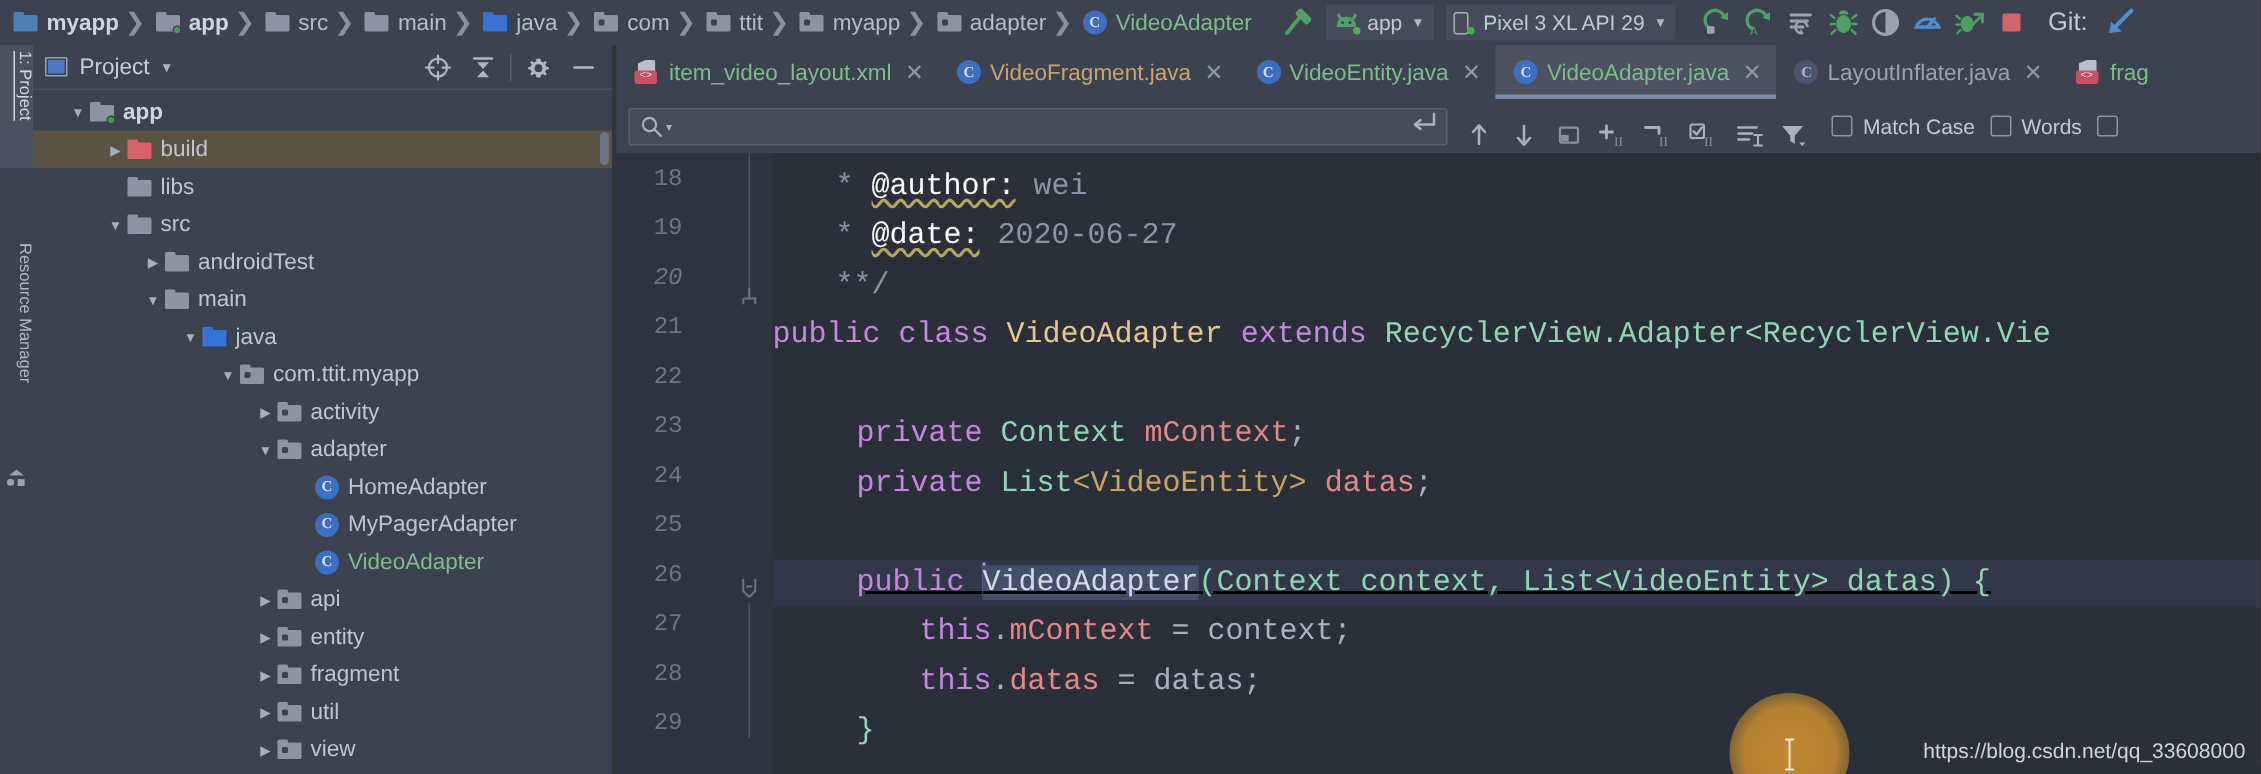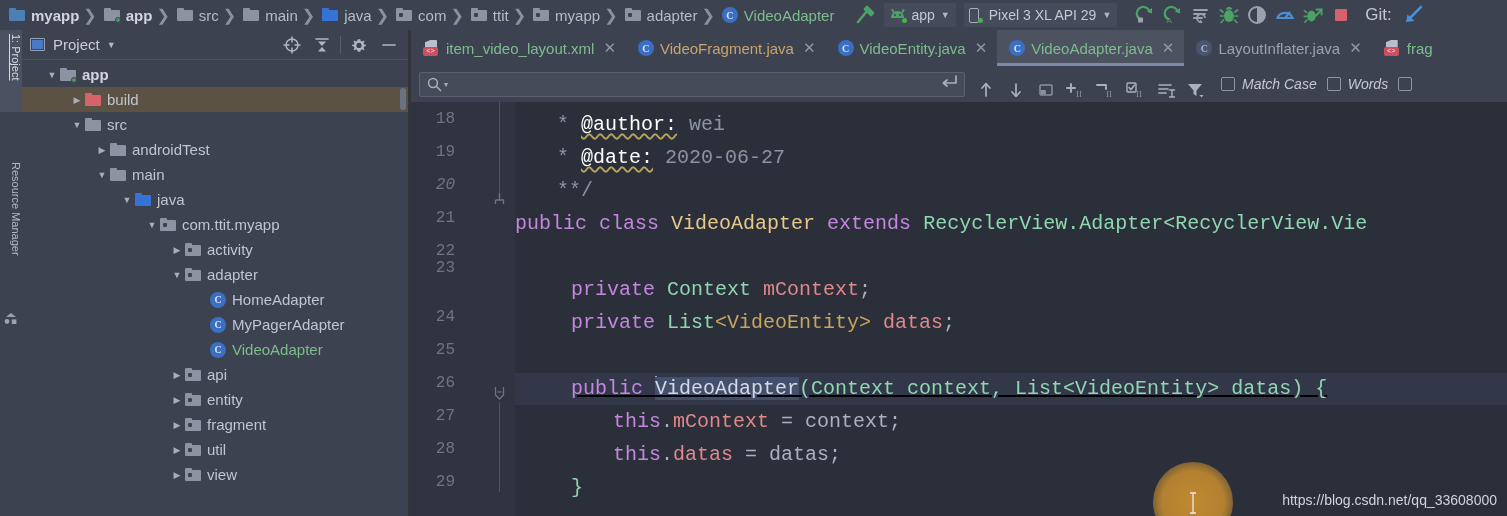--- a/index.html
+++ b/index.html
@@ -551,20 +551,28 @@
         </div>
         <div class="trow sel" style="padding-left: 47px;">
           <span class="tarrow">▶</span>
           <span class="ficon redf">
             <span class="tab"></span>
             <span class="body"></span>
           </span>
           <span class="tlabel">build</span>
         </div>
         <div class="trow" style="padding-left: 47px;">
+          <span class="tarrow"></span>
+          <span class="ficon">
+            <span class="tab"></span>
+            <span class="body"></span>
+          </span>
+          <span class="tlabel">libs</span>
+        </div>
+        <div class="trow" style="padding-left: 47px;">
           <span class="tarrow">▼</span>
           <span class="ficon">
             <span class="tab"></span>
             <span class="body"></span>
           </span>
           <span class="tlabel">src</span>
         </div>
         <div class="trow" style="padding-left: 72px;">
           <span class="tarrow">▶</span>
           <span class="ficon">
@@ -786,21 +794,21 @@
           <path d="M13.5 9 H18.5 M16 9 V16 M13.5 16 H18.5" stroke="#aab0bd" stroke-width="1.4" fill="none" stroke-linecap="round"></path>
         </svg>
     </div>
     <div class="fb-btn">
       <svg width="20" height="18" viewBox="0 0 20 18">
           <path d="M2 3 H16 L10.5 9.5 V15 L7.5 13 V9.5 Z" fill="#aab0bd"></path>
           <path d="M13.5 14 L15.5 16.5 L17.5 14 Z" fill="#aab0bd"></path>
         </svg>
     </div>
 
-    <div id="findchecks" style="display:flex;align-items:center;font-style:italic;">
+    <div id="findchecks" style="display:flex;align-items:center;">
         <div class="chk">
           <span class="box"></span>
           <span>Match Case</span>
         </div>
         <div class="chk">
           <span class="box"></span>
           <span>Words</span>
         </div>
         <div class="chk">
           <span class="box"></span>
@@ -808,21 +816,21 @@
       </div>
   </div>
 
   <div class="editor">
     <div class="gutter">
       <div class="gutter-line" style="top:8px;">18</div>
       <div class="gutter-line" style="top:41px;">19</div>
       <div class="gutter-line" style="top:74px;font-style:italic;">20</div>
       <div class="gutter-line" style="top:107px;">21</div>
       <div class="gutter-line" style="top:140px;">22</div>
-      <div class="gutter-line" style="top:157px;">23</div>
+      <div class="gutter-line" style="top:173px;">23</div>
       <div class="gutter-line" style="top:206px;">24</div>
       <div class="gutter-line" style="top:239px;">25</div>
       <div class="gutter-line" style="top:272px;">26</div>
       <div class="gutter-line" style="top:305px;">27</div>
       <div class="gutter-line" style="top:338px;">28</div>
       <div class="gutter-line" style="top:371px;">29</div>
 
       <div class="fold-line" style="top:0px; height:92px;"></div>
       <div class="fold-line" style="top:300px; height:90px;"></div>
       <div class="fold-mark" style="top:88px;">

